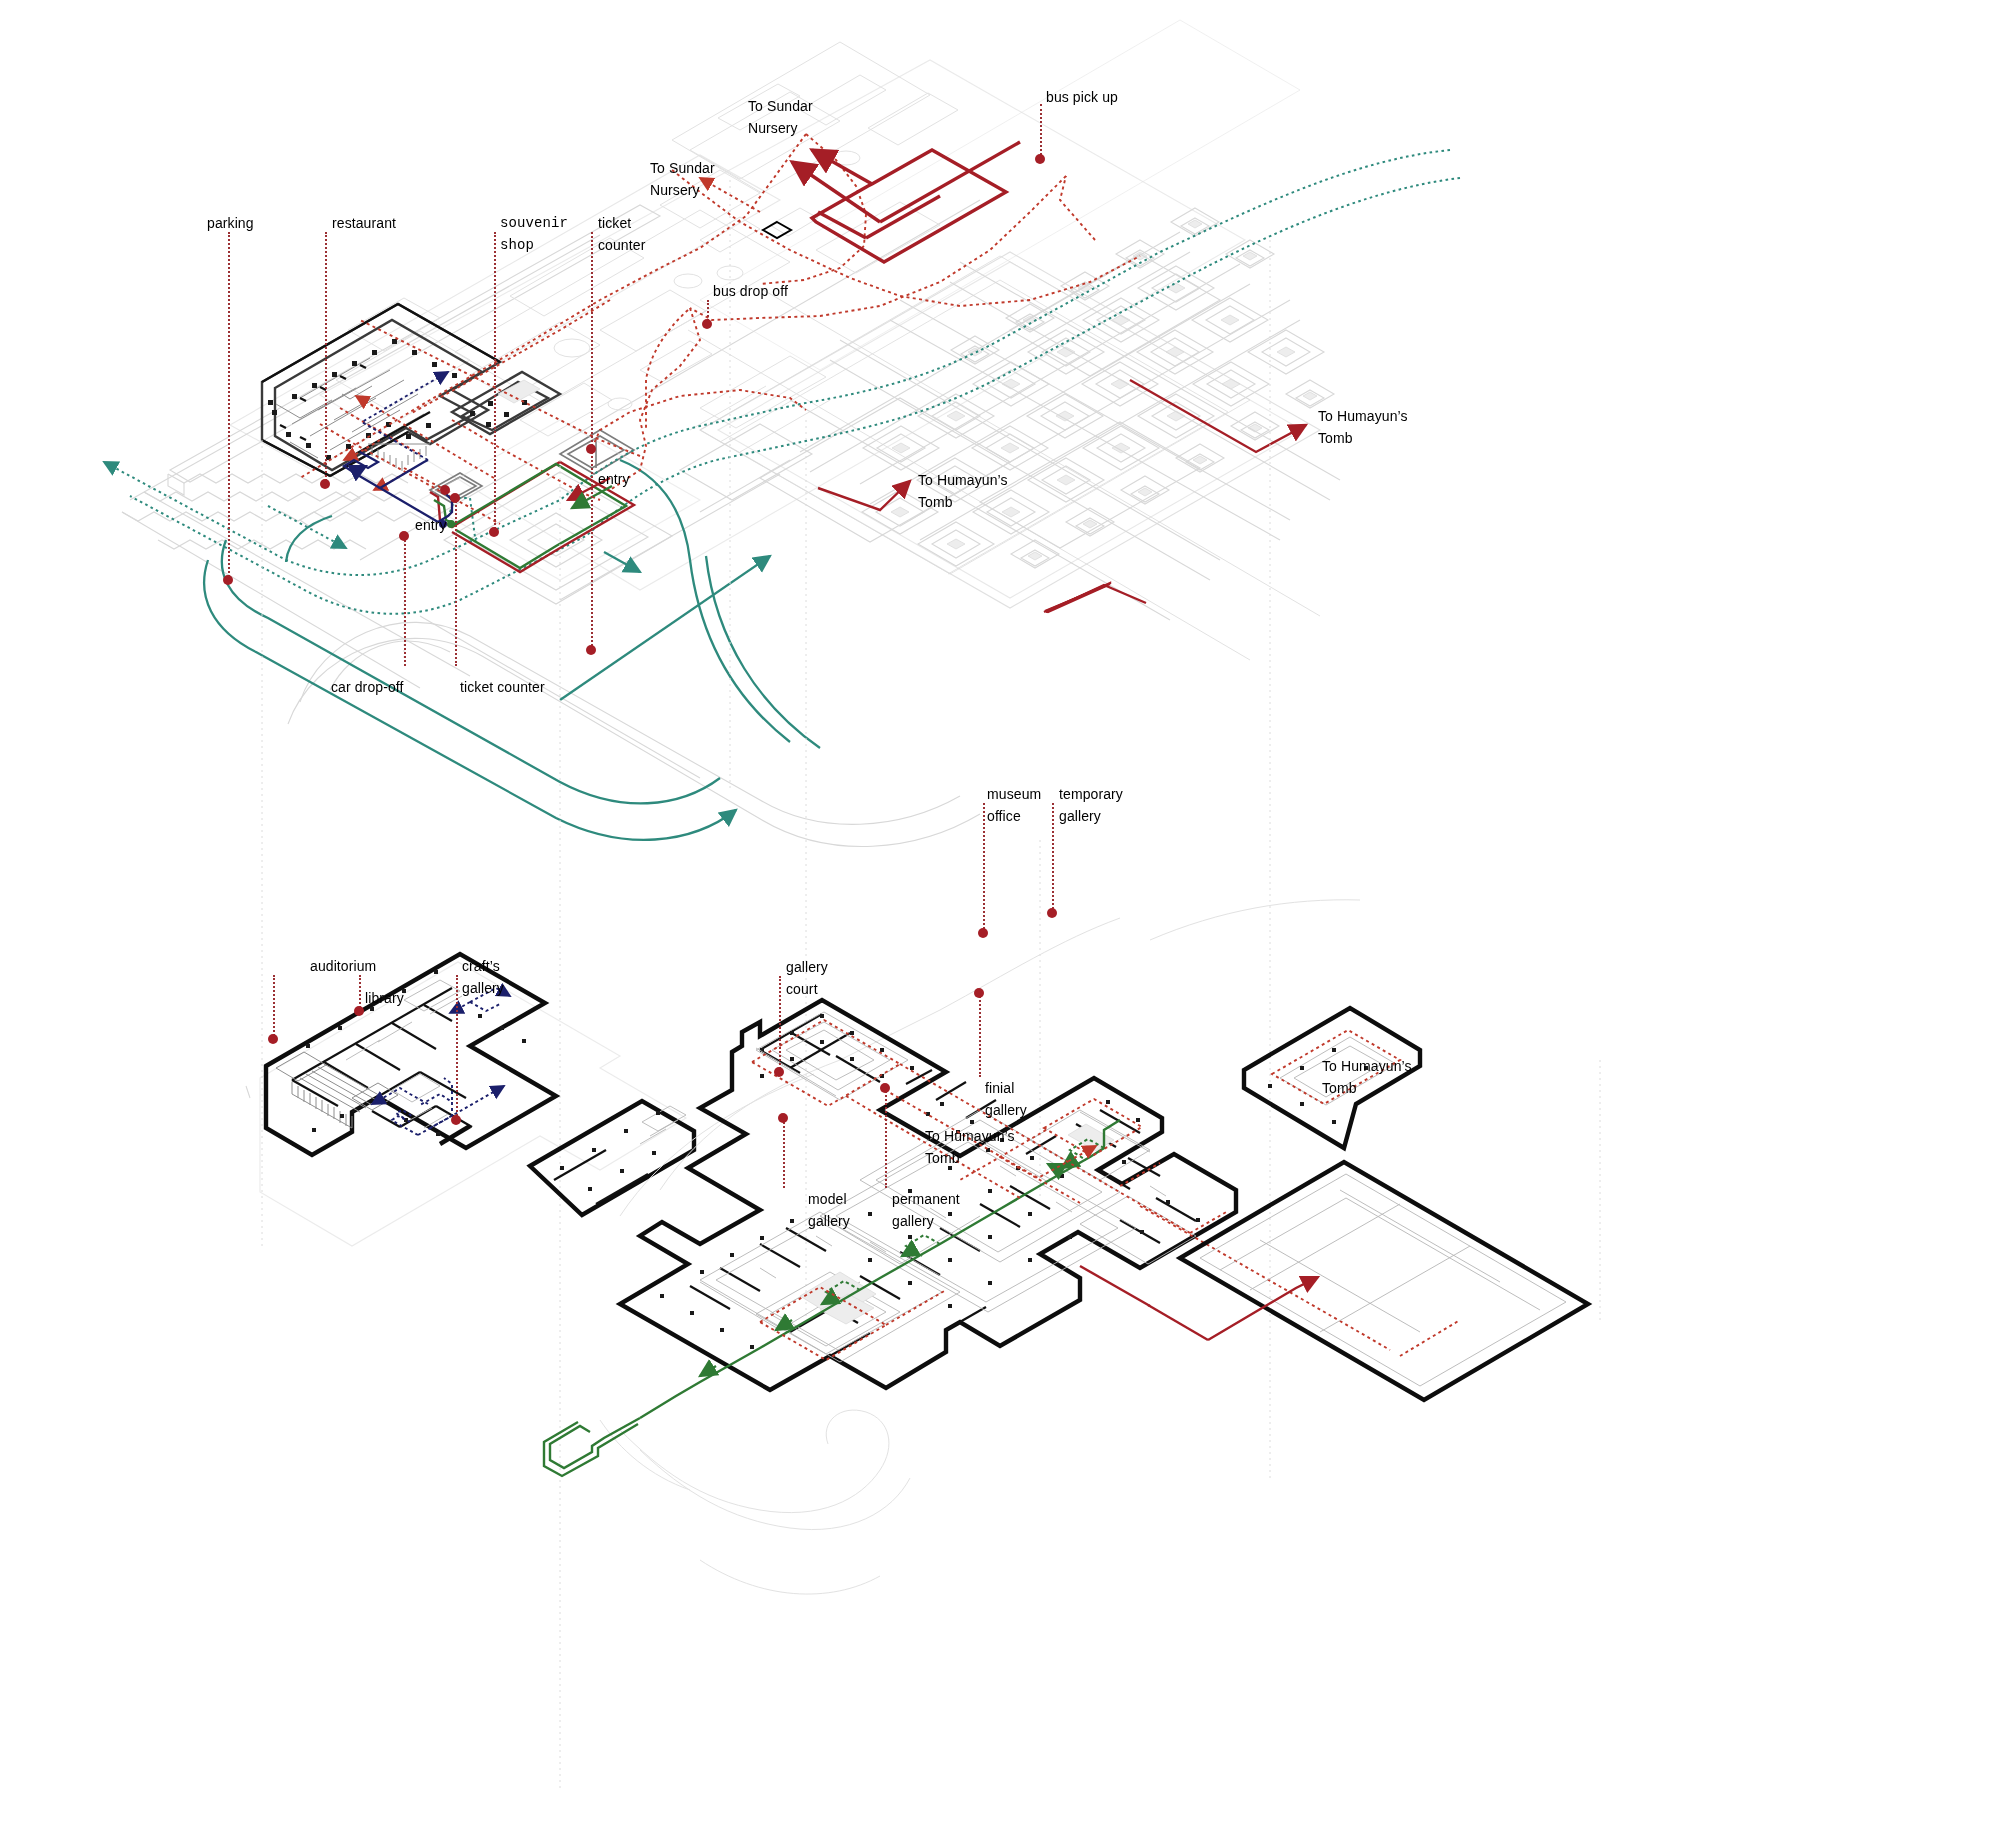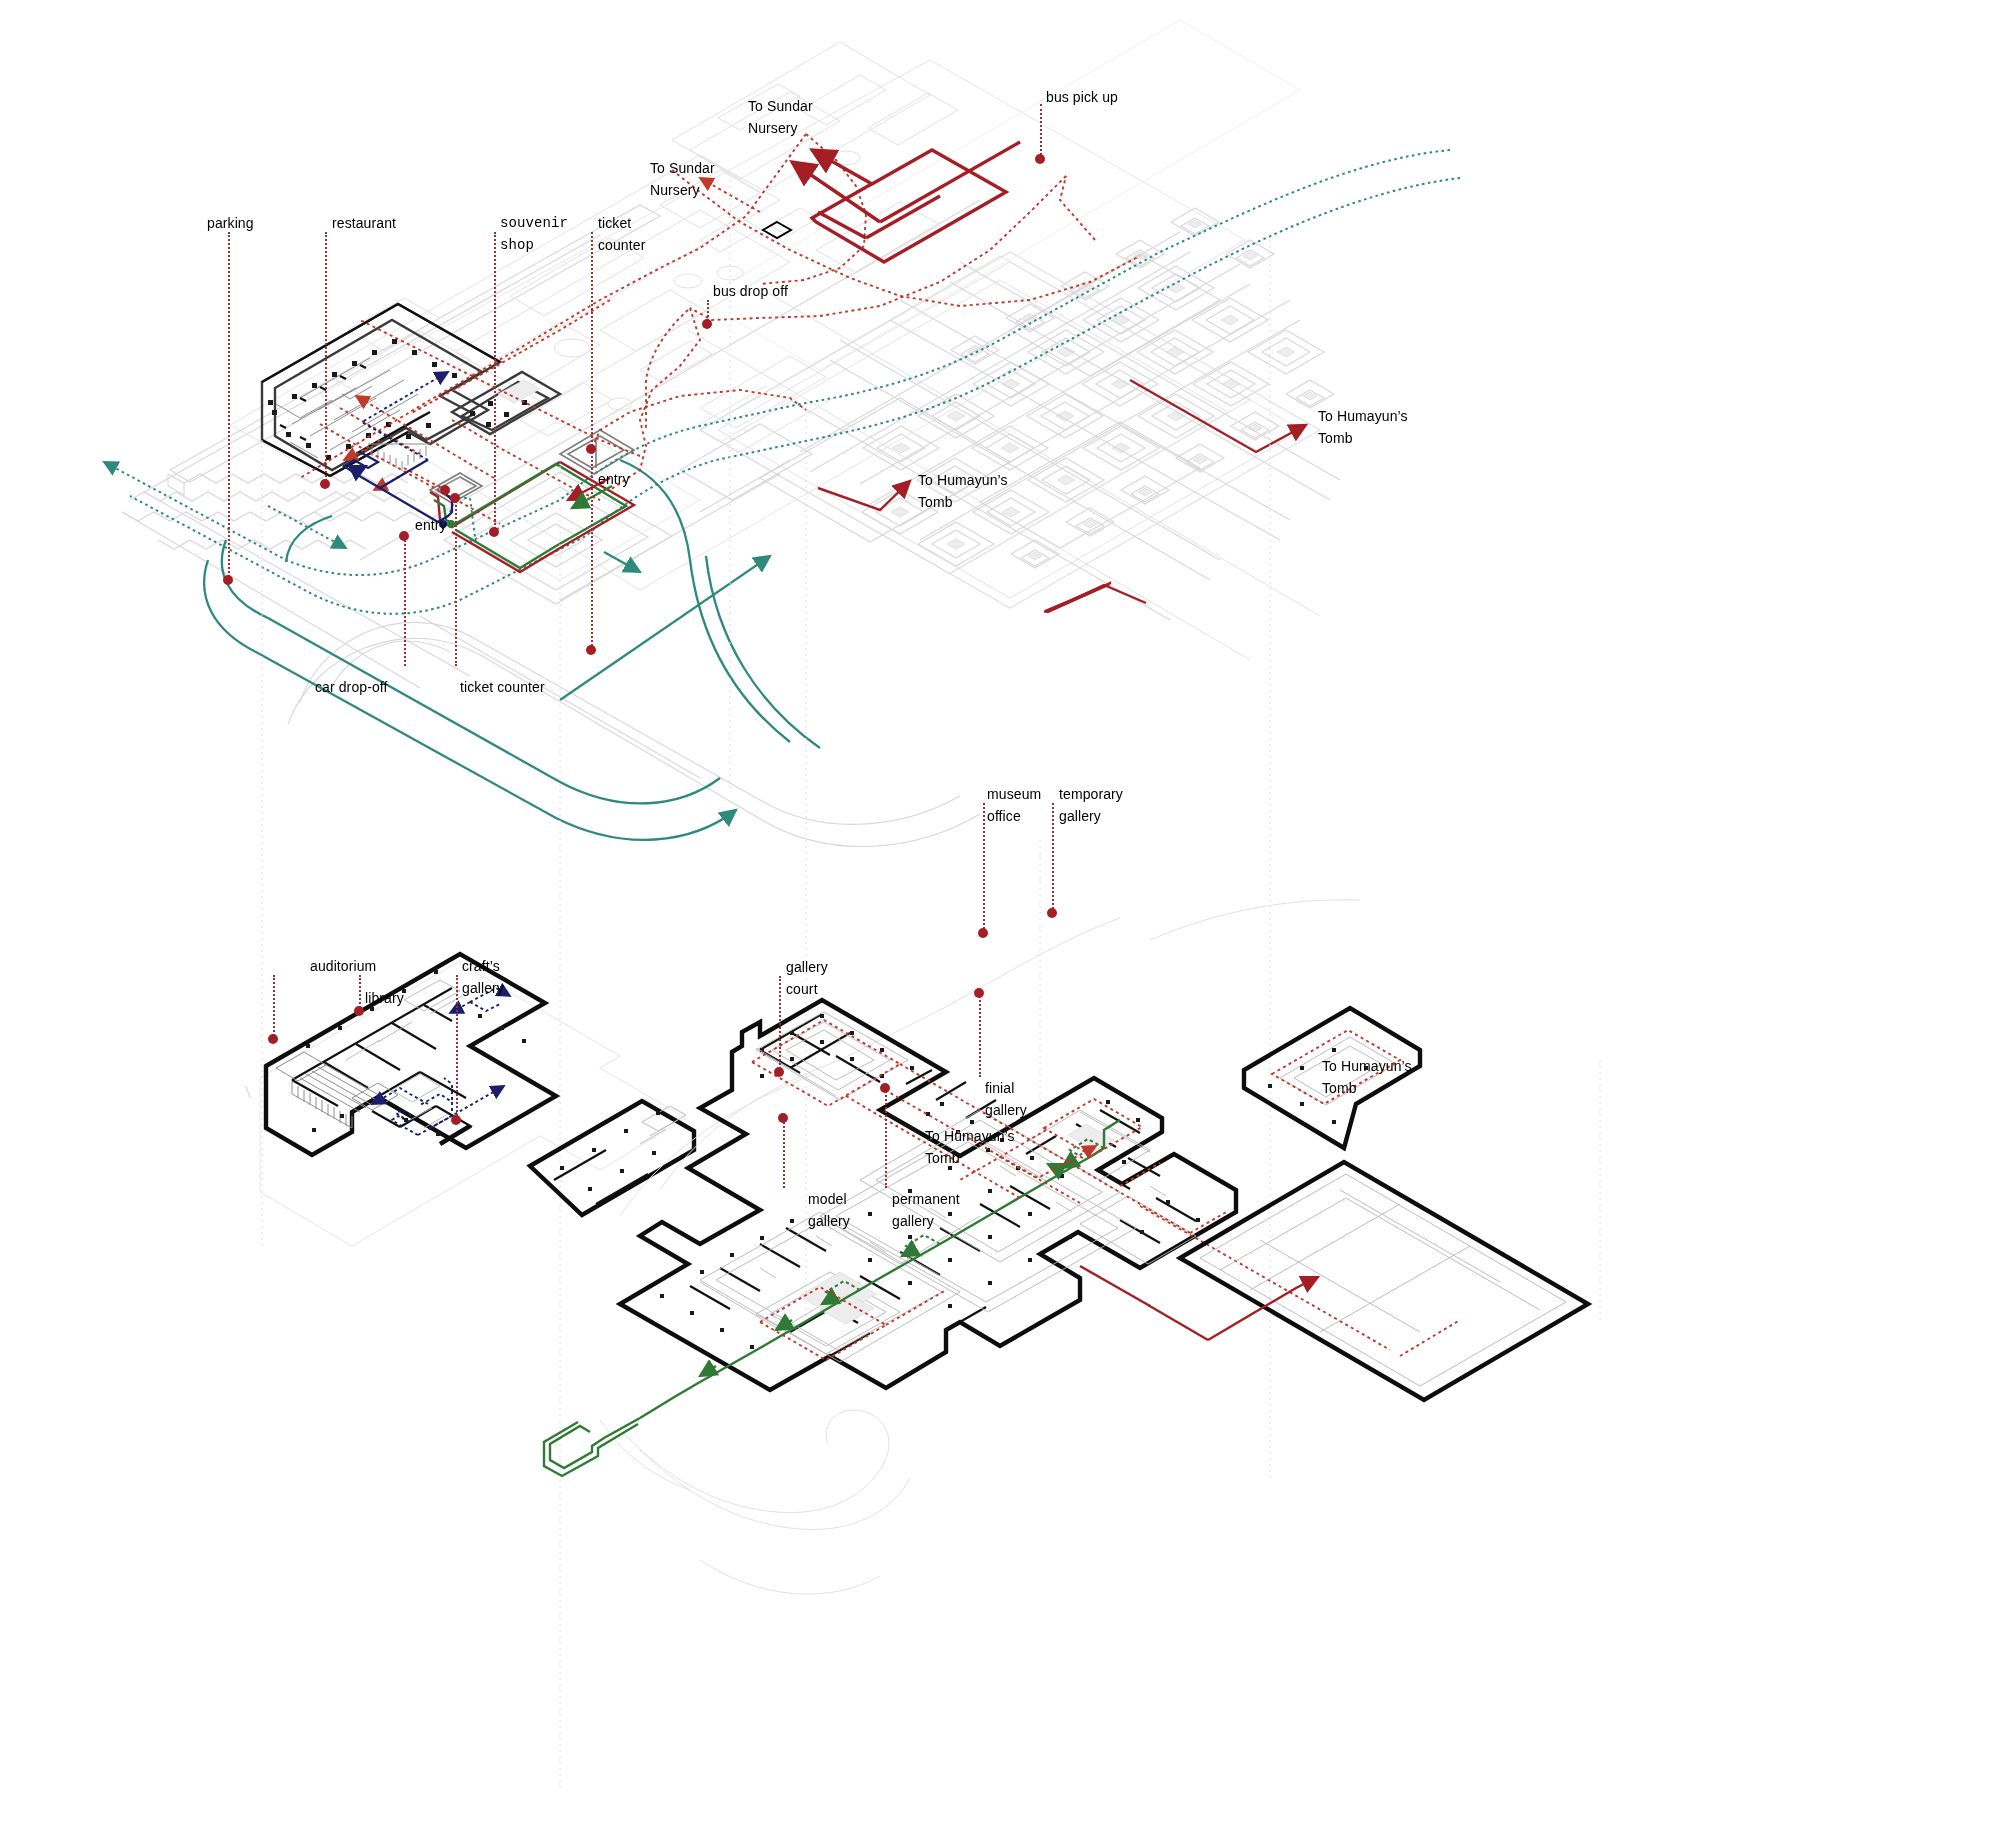--- a/index.html
+++ b/index.html
@@ -777,21 +777,21 @@
       <div class="dot" style="left: 586px; top: 444px; width: 10px; height: 10px;"></div>
       <div class="lbl" style="left: 598px; top: 468px;">entry</div>
       <div class="dot" style="left: 440px; top: 485px; width: 10px; height: 10px;"></div>
       <div class="lbl" style="left: 415px; top: 514px;">entry</div>
       <div class="lbl" style="left: 918px; top: 469px;">To Humayun’s
 Tomb</div>
       <div class="lbl" style="left: 1318px; top: 405px;">To Humayun’s
 Tomb</div>
       <div class="tick" style="left: 404px; top: 536px; height: 130px;"></div>
       <div class="dot" style="left: 399px; top: 531px; width: 10px; height: 10px;"></div>
-      <div class="lbl" style="left: 315px; top: 676px;">car drop-off</div>
+      <div class="lbl" style="left: 331px; top: 676px;">car drop-off</div>
       <div class="tick" style="left: 455px; top: 498px; height: 168px;"></div>
       <div class="dot" style="left: 450px; top: 493px; width: 10px; height: 10px;"></div>
       <div class="lbl" style="left: 460px; top: 676px;">ticket counter</div>
       <div class="tick" style="left: 273px; top: 975px; height: 64px;"></div>
       <div class="dot" style="left: 268px; top: 1034px; width: 10px; height: 10px;"></div>
       <div class="lbl" style="left: 278px; top: 955px; margin-left: 32px;">auditorium</div>
       <div class="tick" style="left: 359px; top: 975px; height: 36px;"></div>
       <div class="dot" style="left: 354px; top: 1006px; width: 10px; height: 10px;"></div>
       <div class="lbl" style="left: 365px; top: 955px; margin-top: 32px;">library</div>
       <div class="tick" style="left: 456px; top: 975px; height: 145px;"></div>

